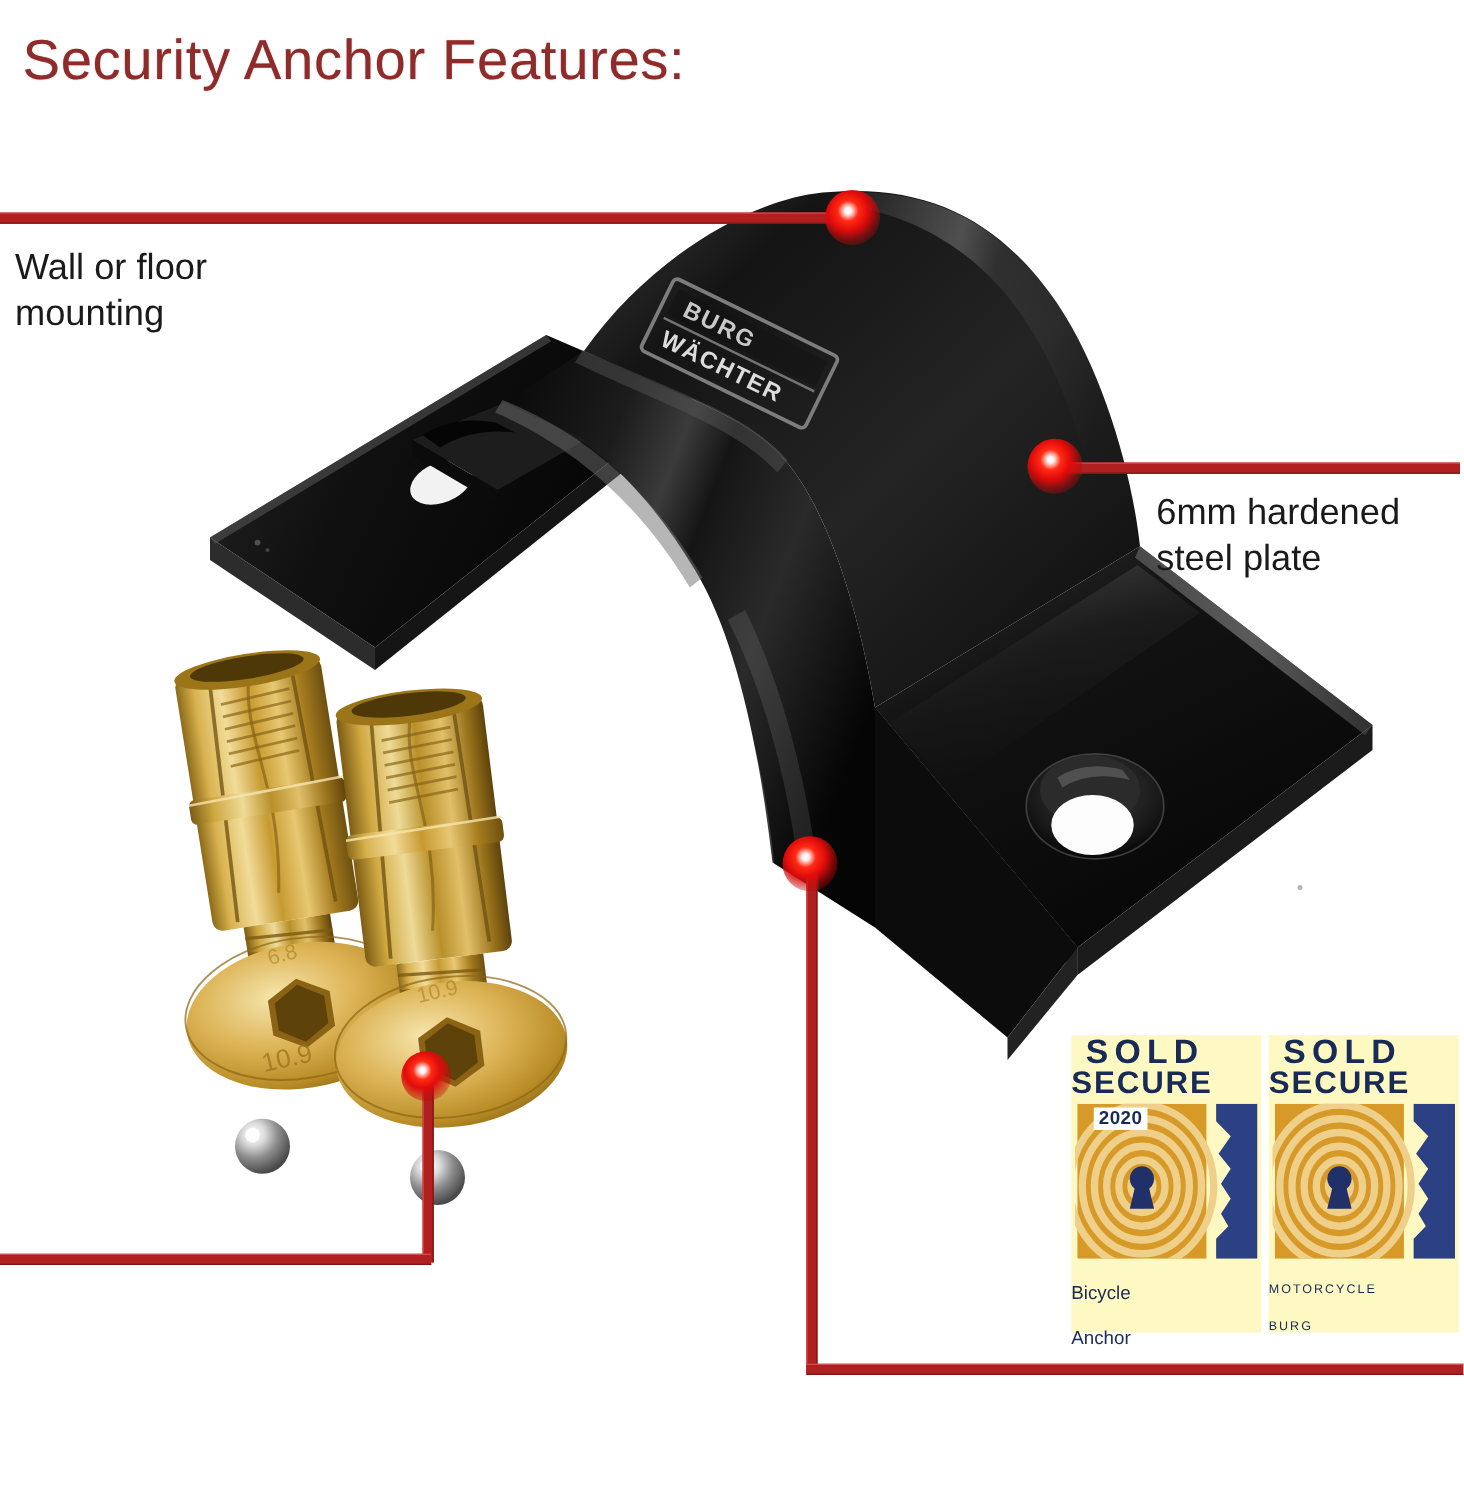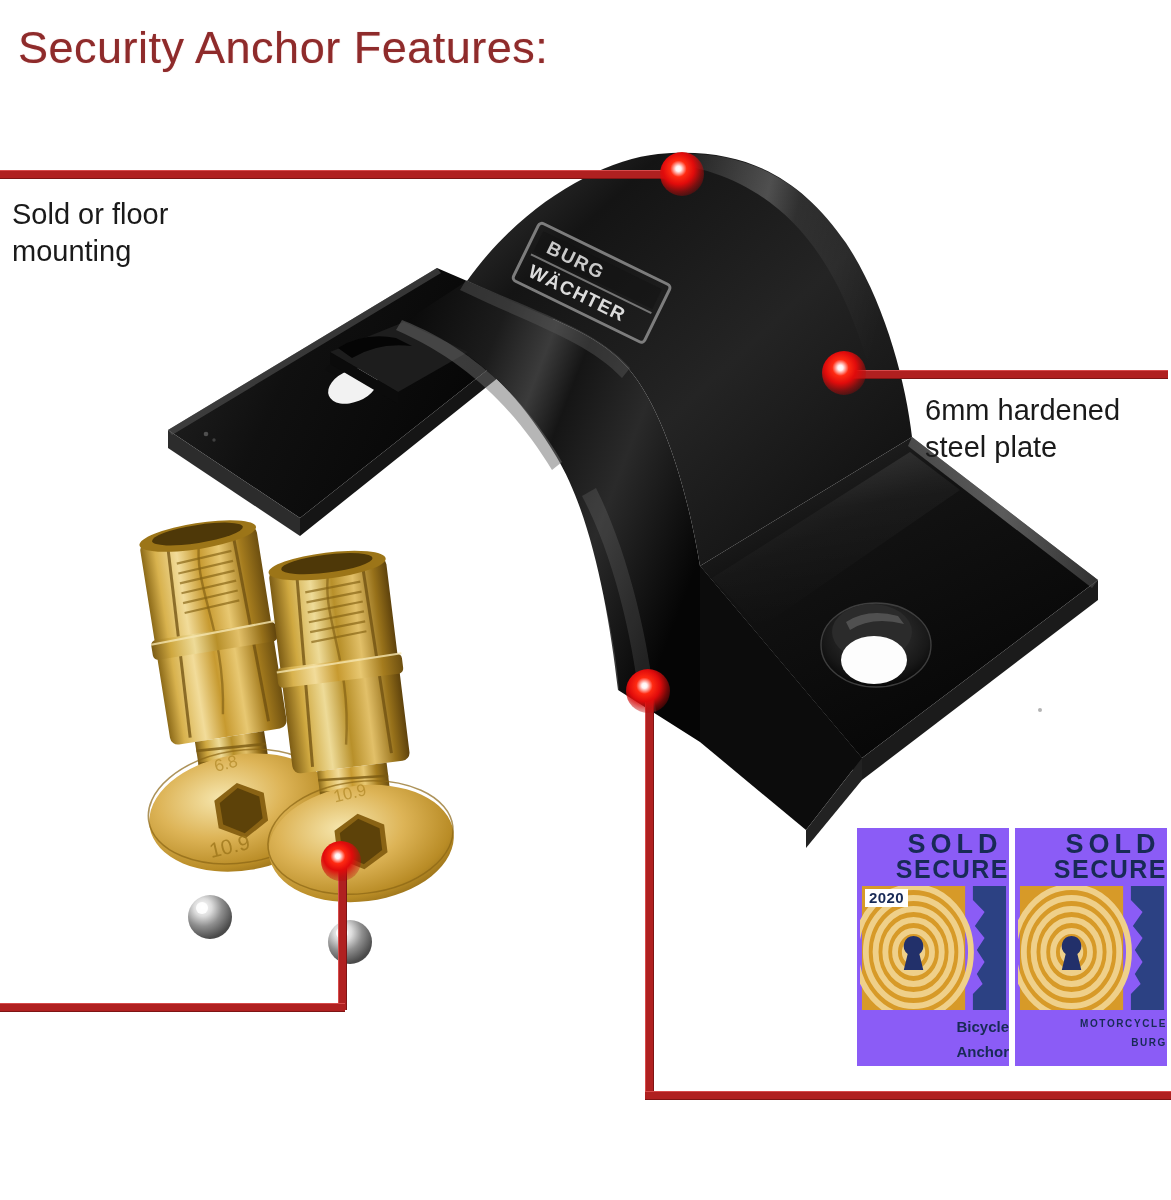--- a/index.html
+++ b/index.html
@@ -81,24 +81,24 @@
   #badges{
     position:absolute;
     left:857px; top:828px;
     width:310px; height:238px;
     display:flex;
     gap:6px;
   }
   .badge{
     position:relative;
     flex:1;
-    background:#8b5cf6;
+    background:#fef9c3;
     display:flex;
     flex-direction:column;
-    align-items:flex-end;
+    align-items:flex-start;
   }
   .badge-rule{
     height:3px;
     background:#9a9a60;
     margin:0 2px;
   }
   .badge-title{
     text-align:center;
     color:#182a56;
     font-weight:700;
@@ -117,29 +117,29 @@
     letter-spacing:1.5px;
   }
   .badge-art{
     position:relative;
     height:124px;
     margin:4px 3px 0 3px;
   }
   .badge-sub{
     text-align:center;
     color:#182a56;
-    font-weight:700;
+    font-weight:400;
     line-height:1.05;
-    padding-top:9px;
+    padding-top:20px;
   }
   .badge-sub.small   { font-size:15px; }
   .badge-sub.spaced  { font-size:10px; letter-spacing:1.6px; }
   .yr{
     position:absolute;
-    left:5px; top:3px;
+    left:15px; top:3px;
     background:#ffffff;
     color:#182a56;
     font-size:15px;
     font-weight:700;
     padding:0 4px 1px 4px;
     z-index:4;
     letter-spacing:0.4px;
   }
 </style>
 </head>
@@ -402,21 +402,21 @@
   <div class="lead lead-v" id="lead-bolts-v"></div>
   <div class="lead lead-h" id="lead-bolts-h"></div>
   <div class="lead lead-v" id="lead-sold-v"></div>
   <div class="lead lead-h" id="lead-sold-h"></div>
 
   <div class="dot" id="dot-wall"></div>
   <div class="dot" id="dot-plate"></div>
   <div class="dot" id="dot-bolts"></div>
   <div class="dot" id="dot-sold"></div>
 
-  <div class="callout-text" id="lbl-wall">Sold or floor
+  <div class="callout-text" id="lbl-wall">Wall or floor
 mounting</div>
   <div class="callout-text" id="lbl-plate">6mm hardened
 steel plate</div>
 
   <div id="badges">
 
     <div class="badge">
       <div class="badge-rule"></div>
       <div class="badge-title">
         <span class="l1">SOLD</span>

